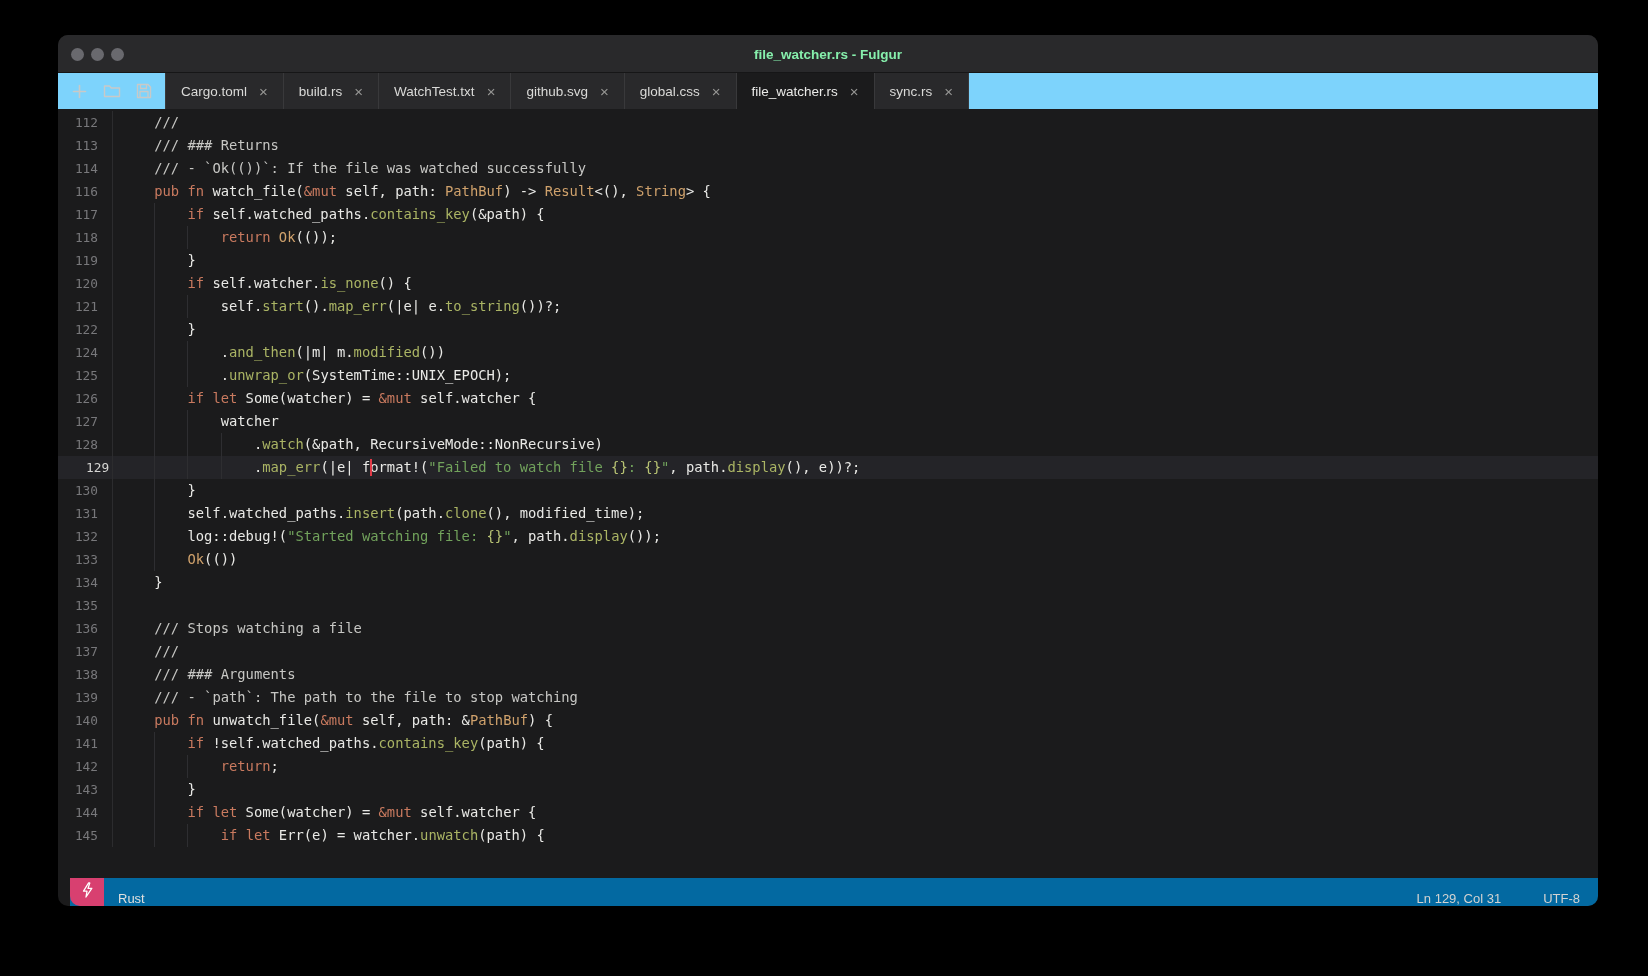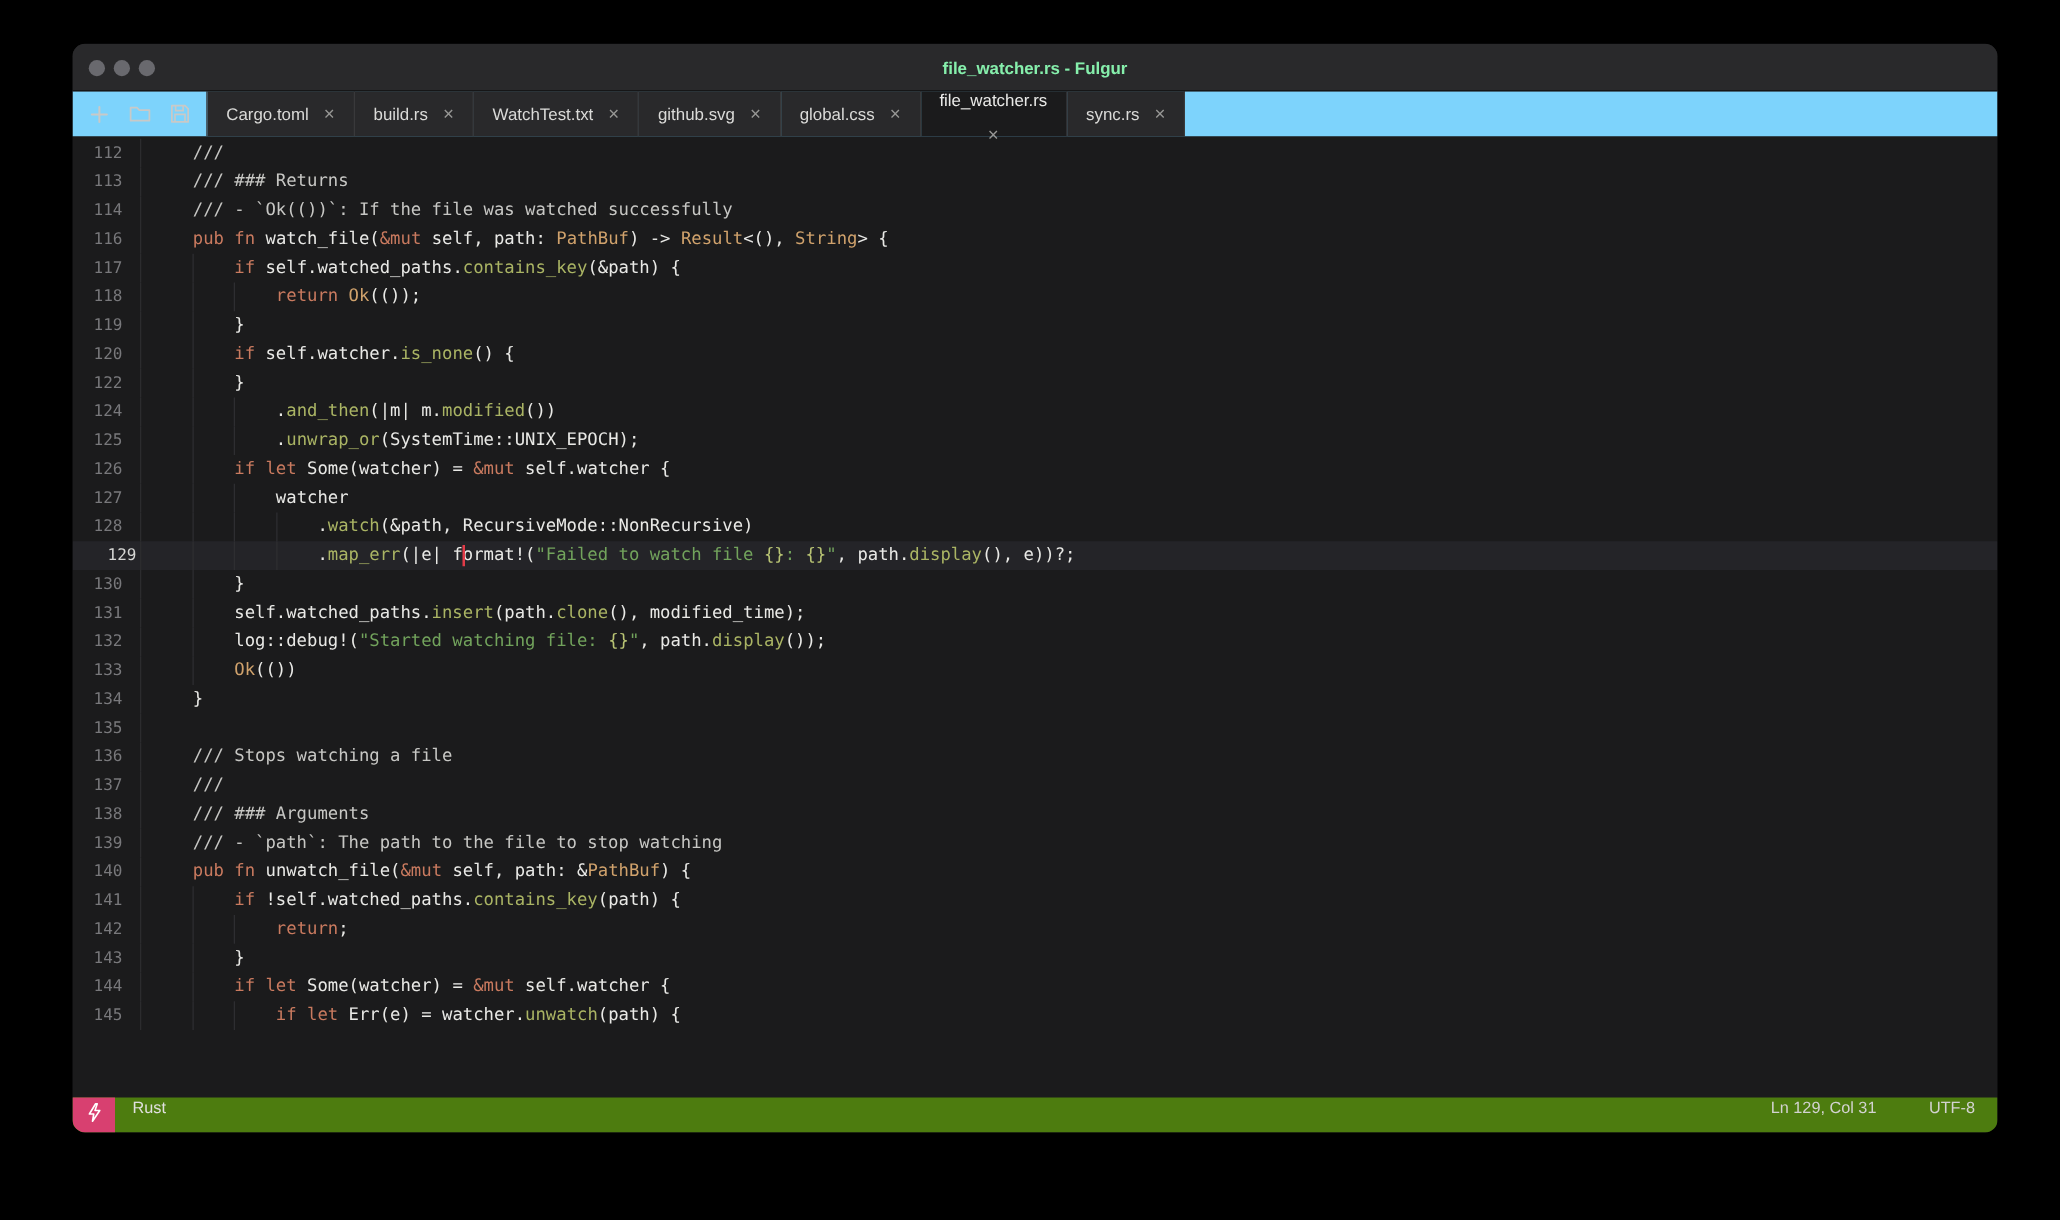--- a/index.html
+++ b/index.html
@@ -16,21 +16,21 @@
     align-items:center; justify-content:center; color:#86efac; font-size:13.5px; font-weight:700; }
 
   
   .tabbar { display:flex; height:36px; background:#7dd3fc; align-items:stretch;text-align:right; }
   .tab-actions { display:flex; align-items:center; gap:15px; padding:0 13px; }
   .tab-actions svg { display:block; }
   .icon-btn { background:none; border:none; cursor:pointer; display:flex; align-items:center; }
   #tabs { display:flex; align-items:stretch; border-left:1px solid #39393b; }
   .tab { display:flex; align-items:center; gap:12px; padding:0 15px; background:#29292b;
     border-right:1px solid #39393b; cursor:pointer; }
-  .tab.active { background:#1b1b1c;flex-direction:column; }
+  .tab.active { background:#1b1b1c; }
   .tab-label { color:#dadad8; font-size:13.5px; }
   .tab.active .tab-label { color:#eaeae8; }
   .tab-close { color:#979795; font-size:15px; line-height:1; padding-top:1px; }
 
   
   .editor { position:relative; height:769px; overflow:hidden; padding-top:2px;
     font-family:"DejaVu Sans Mono","Liberation Mono",monospace; font-size:13.8px; }
   .line { display:flex; height:23px; line-height:23px; }
   .line.current { background:#242428; }
   .gutter { flex:none; width:55px; text-align:right; padding-right:14px;
@@ -41,22 +41,22 @@
   .cursor { position:absolute; top:3px; width:2px; height:17px; background:#e23b48; }
   .tok-def { color:#e9e9e6; }
   .tok-kw  { color:#c97a5f; }
   .tok-ty  { color:#d0a26c; }
   .tok-fn  { color:#aab464; }
   .tok-str { color:#72a35c; }
   .tok-fmt { color:#b9c474; }
   .tok-cmt { color:#c7c7c4; }
 
   
-  .statusbar { position:absolute; left:0; right:0; bottom:0; height:28px; background:#4d7c0f;
-    display:flex; align-items:flex-start; }
+  .statusbar { position:absolute; left:12px; right:0; bottom:0; height:28px; background:#0369a1;
+    display:flex; align-items:flex-end; }
   .lang-badge { width:34px; height:28px; border-radius:0 0 0 10px; display:flex;
     align-items:center; justify-content:center; flex:none; }
   .lang-label { margin-left:14px; color:#e0e0de; font-size:13px; }
   .sb-spacer { flex:1; }
   .sb-pos { color:#d3d3d1; font-size:13px; }
   .sb-enc { color:#d3d3d1; font-size:13px; margin-left:42px; margin-right:18px; }
 </style>
 </head>
 <body>
 
@@ -155,20 +155,24 @@
       </div>
       <div class="line">
         <span class="gutter">119</span>
         <span class="code"><i class="guide" style="left: 41.24px;"></i><span>        </span><span class="tok-def">}</span></span>
       </div>
       <div class="line">
         <span class="gutter">120</span>
         <span class="code"><i class="guide" style="left: 41.24px;"></i><span>        </span><span class="tok-kw">if</span><span class="tok-def"> self.watcher.</span><span class="tok-fn">is_none</span><span class="tok-def">() {</span></span>
       </div>
       <div class="line">
+        <span class="gutter">121</span>
+        <span class="code"><i class="guide" style="left: 41.24px;"></i><i class="guide" style="left: 74.48px;"></i><span>            </span><span class="tok-def">self.</span><span class="tok-fn">start</span><span class="tok-def">().</span><span class="tok-fn">map_err</span><span class="tok-def">(|e| e.</span><span class="tok-fn">to_string</span><span class="tok-def">())?;</span></span>
+      </div>
+      <div class="line">
         <span class="gutter">122</span>
         <span class="code"><i class="guide" style="left: 41.24px;"></i><span>        </span><span class="tok-def">}</span></span>
       </div>
       <div class="line">
         <span class="gutter">124</span>
         <span class="code"><i class="guide" style="left: 41.24px;"></i><i class="guide" style="left: 74.48px;"></i><span>            </span><span class="tok-def">.</span><span class="tok-fn">and_then</span><span class="tok-def">(|m| m.</span><span class="tok-fn">modified</span><span class="tok-def">())</span></span>
       </div>
       <div class="line">
         <span class="gutter">125</span>
         <span class="code"><i class="guide" style="left: 41.24px;"></i><i class="guide" style="left: 74.48px;"></i><span>            </span><span class="tok-def">.</span><span class="tok-fn">unwrap_or</span><span class="tok-def">(SystemTime::UNIX_EPOCH);</span></span>

